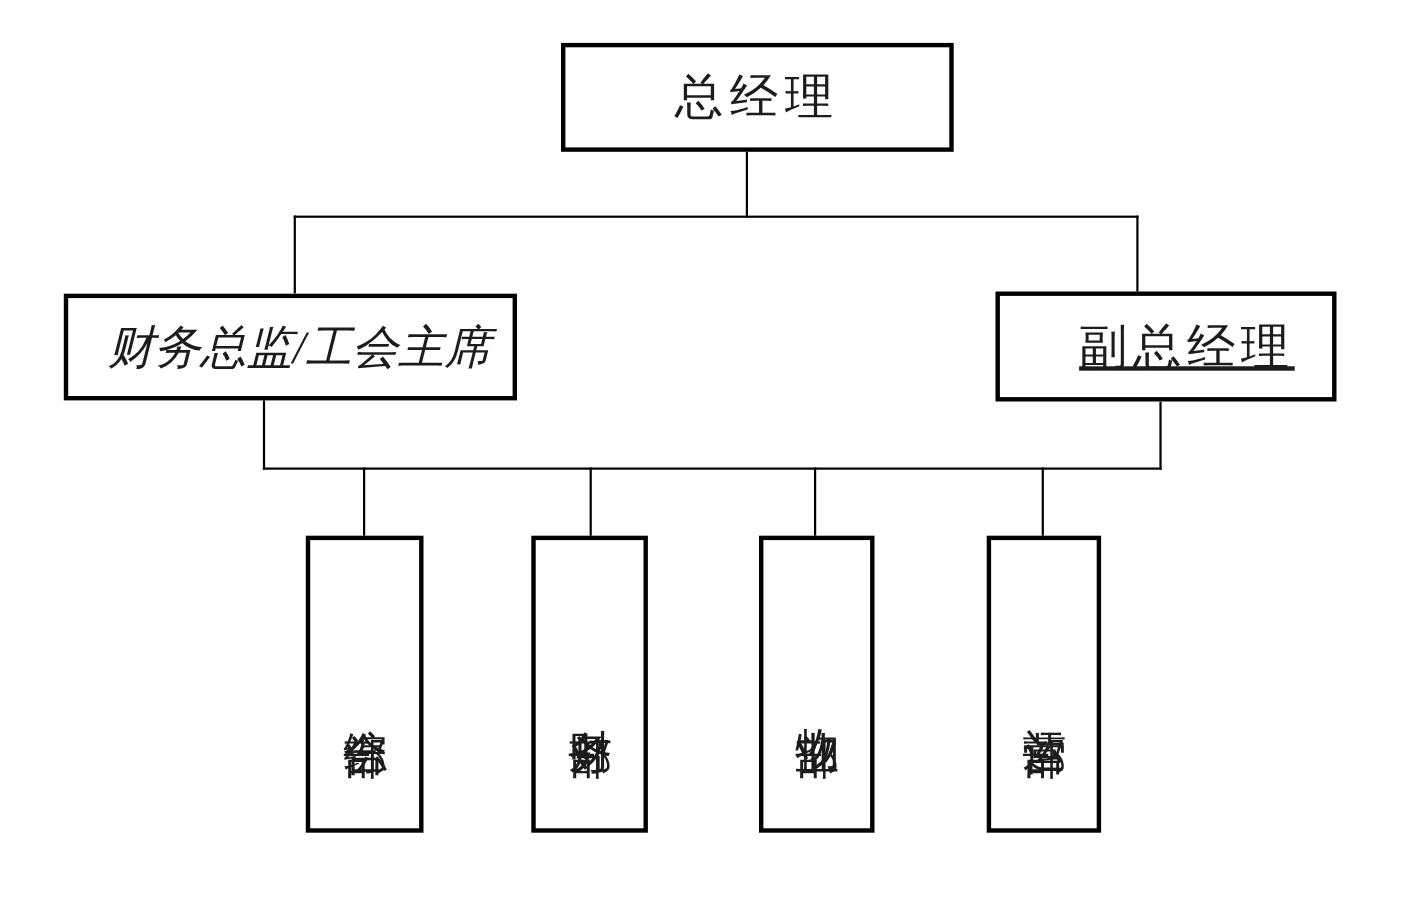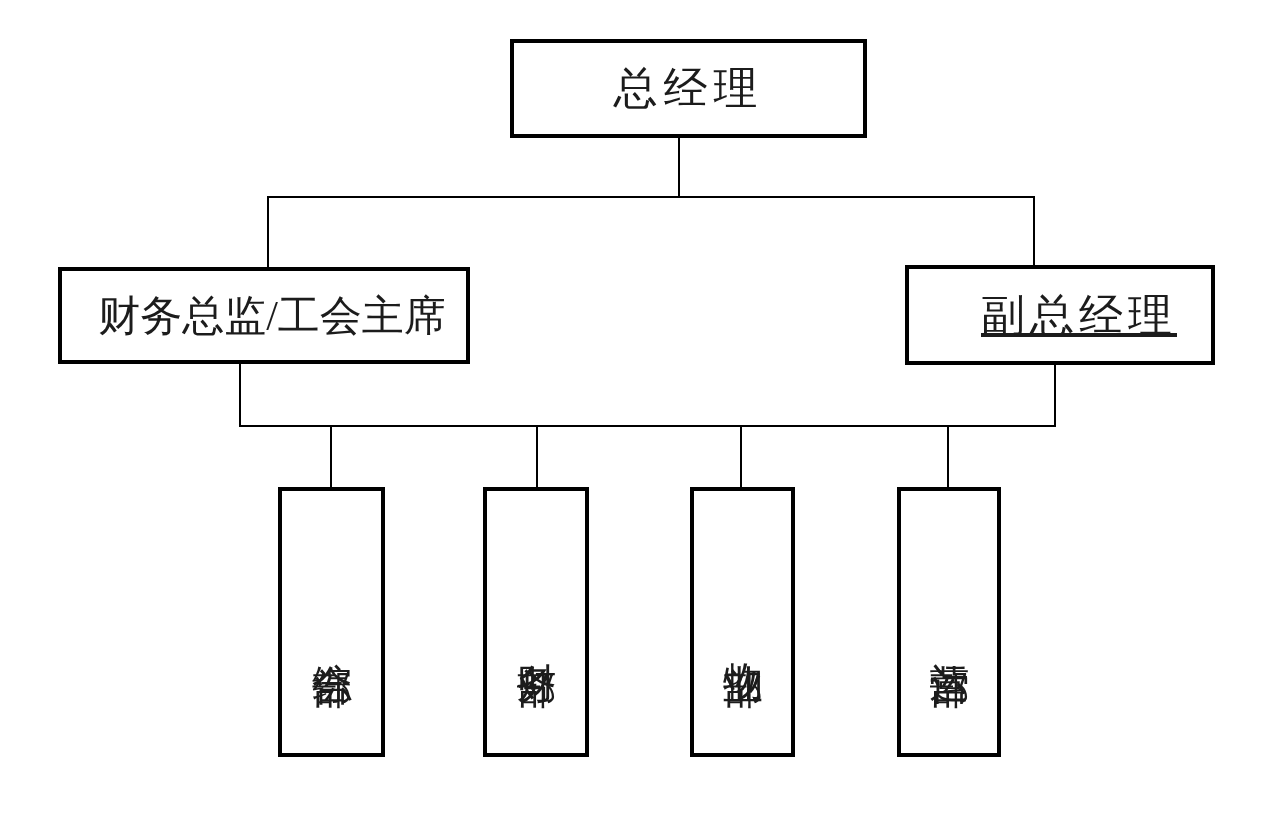--- a/index.html
+++ b/index.html
@@ -72,21 +72,21 @@
 
   <div class="line" style="left:330px; top:425px; width:2px; height:63px;"></div>
   <div class="line" style="left:536px; top:425px; width:2px; height:63px;"></div>
   <div class="line" style="left:740px; top:425px; width:2px; height:63px;"></div>
   <div class="line" style="left:947px; top:425px; width:2px; height:63px;"></div>
 
   <div class="node node-gm" style="left:510px; top:39px; width:357px; height:99px;">
     <span class="label">总经理</span>
   </div>
 
-  <div class="node node-cfo" style="left:58px; top:267px; width:412px; height:97px;">
+  <div class="node node-cfo" style="left:58px; top:267px; width:412px; height:97px;font-style:italic;">
     <span class="label">财务总监/工会主席</span>
   </div>
   <div class="node node-dgm" style="left:905px; top:265px; width:310px; height:100px;text-decoration:underline;">
     <span class="label">副总经理</span>
   </div>
 
   <div class="node node-dept" style="left:278px; top:487px; width:107px; height:270px;">
     <span class="label">综合部</span>
   </div>
   <div class="node node-dept" style="left:483px; top:487px; width:106px; height:270px;">

